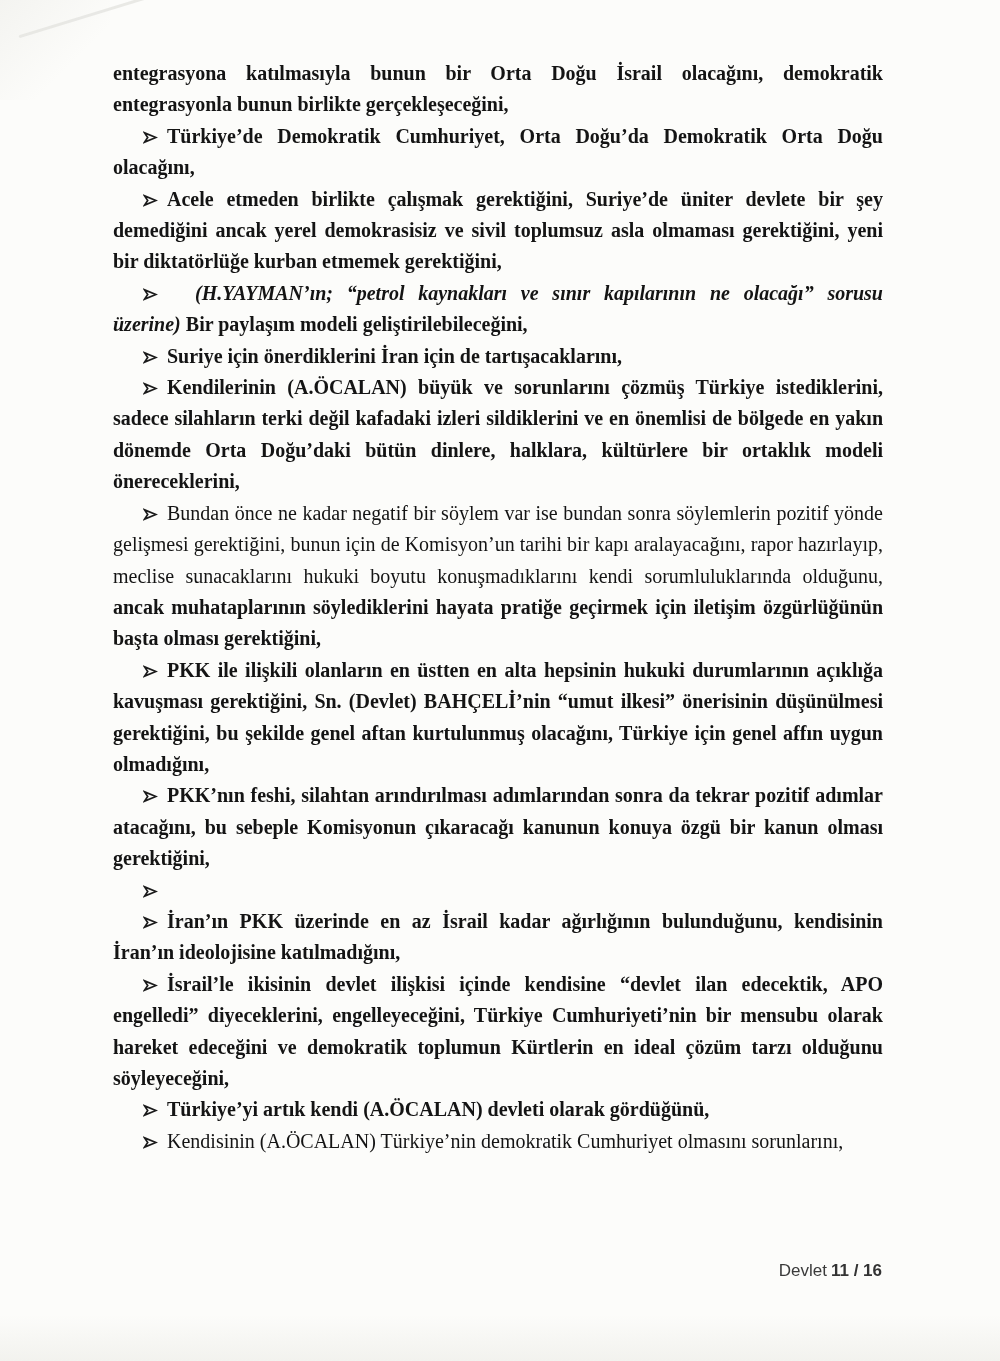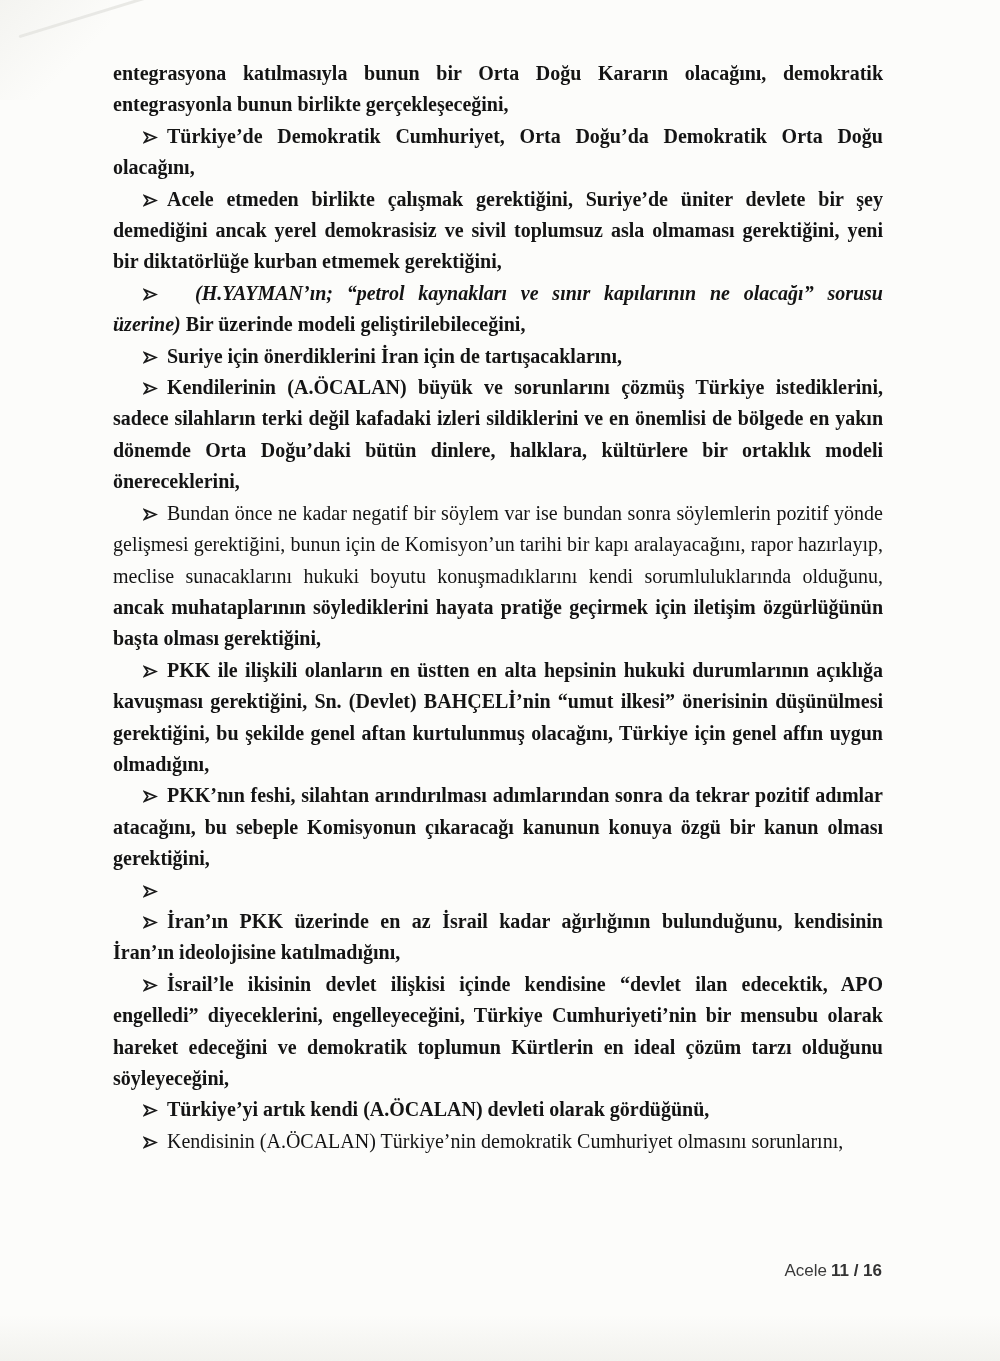--- a/index.html
+++ b/index.html
@@ -97,30 +97,30 @@
 </head>
 <body>
 
 <div class="page">
 
   <div class="corner-wash"></div>
   <div class="corner-smudge"></div>
   <div class="bottom-wash"></div>
 
   <div class="body-text">
-      <p class="para"><span class="seg-bold">entegrasyona katılmasıyla bunun bir Orta Doğu Kararın olacağını, demokratik entegrasyonla bunun birlikte gerçekleşeceğini,</span></p>
+      <p class="para"><span class="seg-bold">entegrasyona katılmasıyla bunun bir Orta Doğu İsrail olacağını, demokratik entegrasyonla bunun birlikte gerçekleşeceğini,</span></p>
       <p class="para bullet"><span class="arrow"><svg width="15" height="13" viewBox="0 0 15 13">
             <path d="M1.6 1.9 L13 6.5 L1.6 11.1 L4.7 6.5 Z" fill="none" stroke="#1b1b1b" stroke-width="1.7" stroke-linejoin="miter"></path>
           </svg></span><span class="seg-bold">Türkiye’de Demokratik Cumhuriyet, Orta Doğu’da Demokratik Orta Doğu olacağını,</span></p>
       <p class="para bullet"><span class="arrow"><svg width="15" height="13" viewBox="0 0 15 13">
             <path d="M1.6 1.9 L13 6.5 L1.6 11.1 L4.7 6.5 Z" fill="none" stroke="#1b1b1b" stroke-width="1.7" stroke-linejoin="miter"></path>
           </svg></span><span class="seg-bold">Acele etmeden birlikte çalışmak gerektiğini, Suriye’de üniter devlete bir şey demediğini ancak yerel demokrasisiz ve sivil toplumsuz asla olmaması gerektiğini, yeni bir diktatörlüğe kurban etmemek gerektiğini,</span></p>
       <p class="para bullet"><span class="arrow"><svg width="15" height="13" viewBox="0 0 15 13">
             <path d="M1.6 1.9 L13 6.5 L1.6 11.1 L4.7 6.5 Z" fill="none" stroke="#1b1b1b" stroke-width="1.7" stroke-linejoin="miter"></path>
-          </svg></span><span class="seg-bold-italic">(H.YAYMAN’ın; “petrol kaynakları ve sınır kapılarının ne olacağı” sorusu üzerine) </span><span class="seg-bold">Bir üzerinde modeli geliştirilebileceğini,</span></p>
+          </svg></span><span class="seg-bold-italic">(H.YAYMAN’ın; “petrol kaynakları ve sınır kapılarının ne olacağı” sorusu üzerine) </span><span class="seg-bold">Bir paylaşım modeli geliştirilebileceğini,</span></p>
       <p class="para bullet"><span class="arrow"><svg width="15" height="13" viewBox="0 0 15 13">
             <path d="M1.6 1.9 L13 6.5 L1.6 11.1 L4.7 6.5 Z" fill="none" stroke="#1b1b1b" stroke-width="1.7" stroke-linejoin="miter"></path>
           </svg></span><span class="seg-bold">Suriye için önerdiklerini İran için de tartışacaklarını,</span></p>
       <p class="para bullet"><span class="arrow"><svg width="15" height="13" viewBox="0 0 15 13">
             <path d="M1.6 1.9 L13 6.5 L1.6 11.1 L4.7 6.5 Z" fill="none" stroke="#1b1b1b" stroke-width="1.7" stroke-linejoin="miter"></path>
           </svg></span><span class="seg-bold">Kendilerinin (A.ÖCALAN) büyük ve sorunlarını çözmüş Türkiye istediklerini, sadece silahların terki değil kafadaki izleri sildiklerini ve en önemlisi de bölgede en yakın dönemde Orta Doğu’daki bütün dinlere, halklara, kültürlere bir ortaklık modeli önereceklerini,</span></p>
       <p class="para bullet"><span class="arrow"><svg width="15" height="13" viewBox="0 0 15 13">
             <path d="M1.6 1.9 L13 6.5 L1.6 11.1 L4.7 6.5 Z" fill="none" stroke="#1b1b1b" stroke-width="1.7" stroke-linejoin="miter"></path>
           </svg></span><span class="seg-regular">Bundan önce ne kadar negatif bir söylem var ise bundan sonra söylemlerin pozitif yönde gelişmesi gerektiğini, bunun için de Komisyon’un tarihi bir kapı aralayacağını, rapor hazırlayıp, meclise sunacaklarını hukuki boyutu konuşmadıklarını kendi sorumluluklarında olduğunu, </span><span class="seg-bold">ancak muhataplarının söylediklerini hayata pratiğe geçirmek için iletişim özgürlüğünün başta olması gerektiğini,</span></p>
       <p class="para bullet"><span class="arrow"><svg width="15" height="13" viewBox="0 0 15 13">
@@ -140,16 +140,16 @@
           </svg></span><span class="seg-bold">İsrail’le ikisinin devlet ilişkisi içinde kendisine “devlet ilan edecektik, APO engelledi” diyeceklerini, engelleyeceğini, Türkiye Cumhuriyeti’nin bir mensubu olarak hareket edeceğini ve demokratik toplumun Kürtlerin en ideal çözüm tarzı olduğunu söyleyeceğini,</span></p>
       <p class="para bullet"><span class="arrow"><svg width="15" height="13" viewBox="0 0 15 13">
             <path d="M1.6 1.9 L13 6.5 L1.6 11.1 L4.7 6.5 Z" fill="none" stroke="#1b1b1b" stroke-width="1.7" stroke-linejoin="miter"></path>
           </svg></span><span class="seg-bold">Türkiye’yi artık kendi (A.ÖCALAN) devleti olarak gördüğünü,</span></p>
       <p class="para bullet"><span class="arrow"><svg width="15" height="13" viewBox="0 0 15 13">
             <path d="M1.6 1.9 L13 6.5 L1.6 11.1 L4.7 6.5 Z" fill="none" stroke="#1b1b1b" stroke-width="1.7" stroke-linejoin="miter"></path>
           </svg></span><span class="seg-regular">Kendisinin (A.ÖCALAN) Türkiye’nin demokratik Cumhuriyet olmasını sorunlarını,</span></p>
     </div>
 
   <div class="footer">
-    <span>Acele</span><span class="pgnum">11 / 16</span>
+    <span>Devlet</span><span class="pgnum">11 / 16</span>
   </div>
 
 </div>
 
 </body></html>

